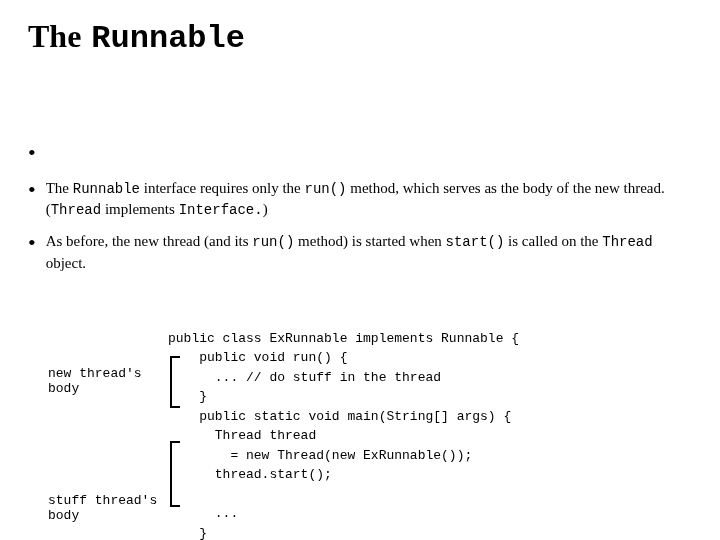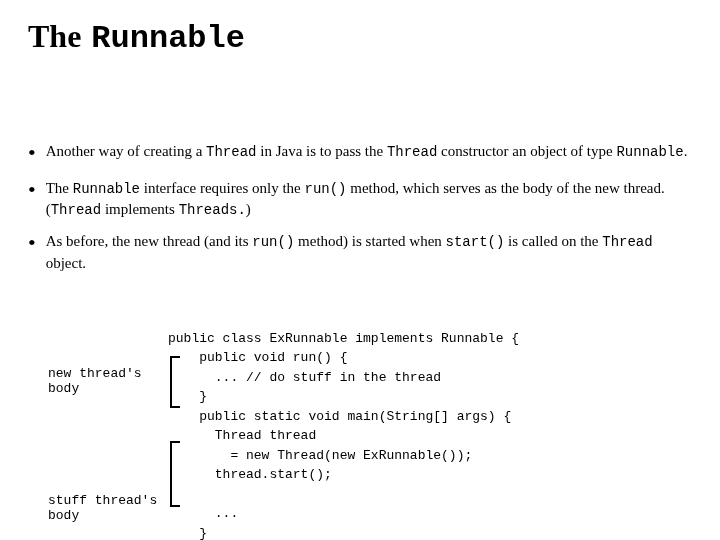--- a/index.html
+++ b/index.html
@@ -188,29 +188,26 @@
   <div class="title-row">
     <span class="title-the">The</span>
     <span class="title-runnable">Runnable</span>
   </div>
   <div class="divider"></div>
 
   <div class="bullet-section">
 
     <div class="bullet-item">
       <span class="bullet-dot">•</span>
-      <span class="bullet-text">
-        Another way of creating a <code>Thread</code> in Java is to pass the <code>Thread</code> constructor an object of type <code>Runnable</code>.
-      </span>
     </div>
 
     <div class="bullet-item">
       <span class="bullet-dot">•</span>
       <span class="bullet-text">
-        The <code>Runnable</code> interface requires only the <code>run()</code> method, which serves as the body of the new thread. (<code>Thread</code> implements <code>Threads.</code>)
+        The <code>Runnable</code> interface requires only the <code>run()</code> method, which serves as the body of the new thread. (<code>Thread</code> implements <code>Interface.</code>)
       </span>
     </div>
 
     <div class="bullet-item">
       <span class="bullet-dot">•</span>
       <span class="bullet-text">
         As before, the new thread (and its <code>run()</code> method) is started when <code>start()</code> is called on the <code>Thread</code> object.
       </span>
     </div>
   </div>

